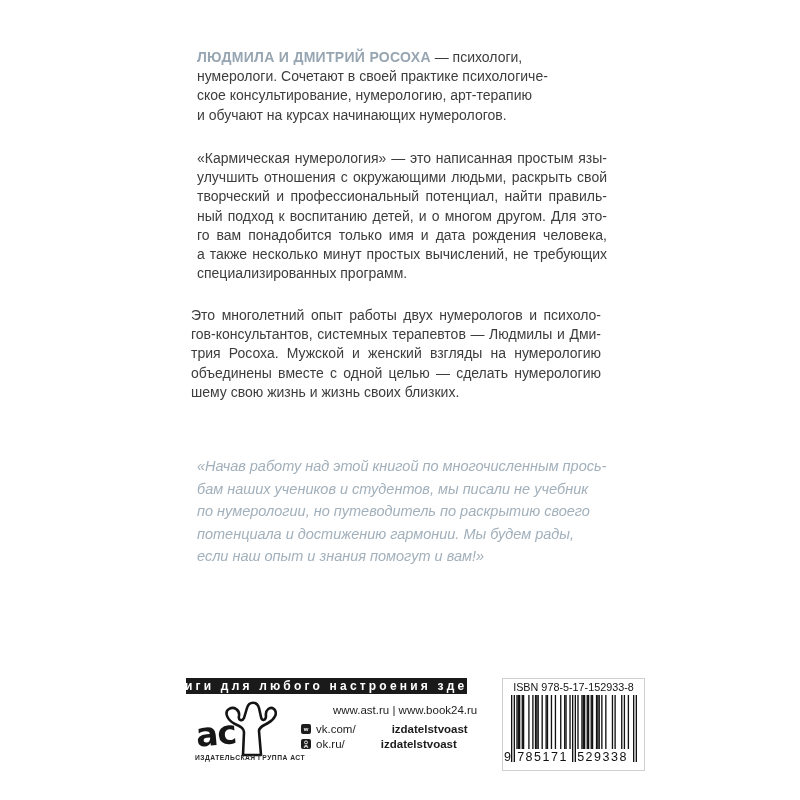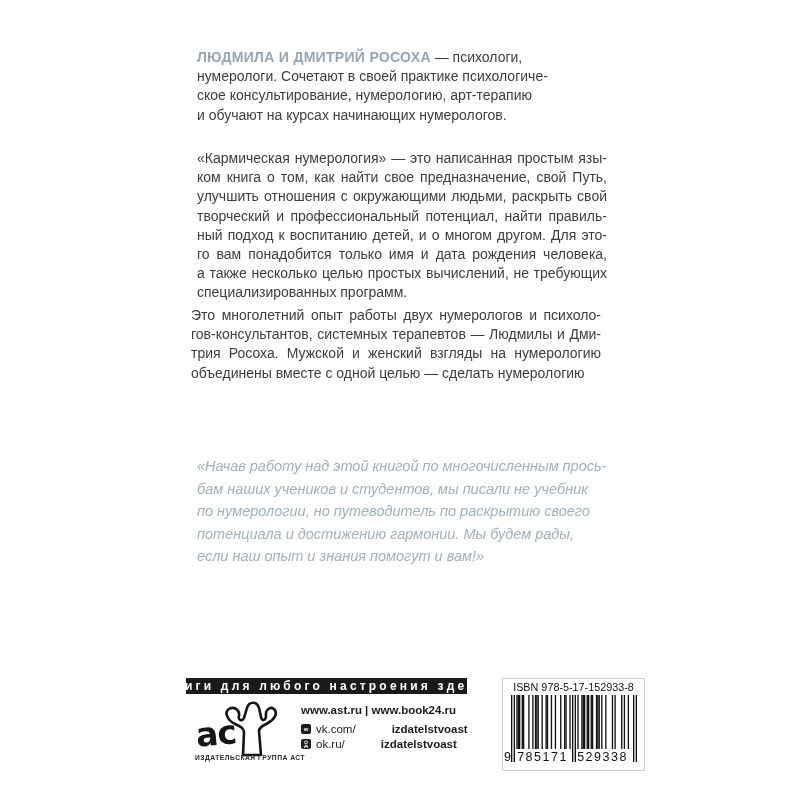--- a/index.html
+++ b/index.html
@@ -26,21 +26,21 @@
   .logo-letters{
     position:absolute;left:196px;top:714px;font-size:33px;font-weight:800;color:#161616;
     font-family:"DejaVu Sans",sans-serif;transform:rotate(-5deg);letter-spacing:-1px;
   }
   .logo-figure{position:absolute;left:221px;top:698px;}
   .tagline{
     position:absolute;left:195px;top:754px;width:115px;font-size:6.7px;font-weight:600;
     color:#2a2a2a;letter-spacing:.5px;white-space:nowrap;
   }
   .links{position:absolute;left:301px;top:704px;font-size:11.5px;color:#1c1c1c;}
-  .links .sites{font-weight:700;margin-bottom:7px;}
+  .links .sites{font-weight:400;margin-bottom:7px;margin-left:32px;}
   .links .row{display:flex;align-items:center;margin-bottom:3px;}
   .links .row .sicon{width:10px;height:10px;margin-right:5px;flex:0 0 auto;}
   .links .bold{font-weight:700;padding-left:36px;}
   .barcode-box{
     position:absolute;left:502px;top:678px;width:143px;height:93px;background:#fff;
     border:1px solid #cfcfcf;box-sizing:border-box;
   }
   .isbn-label{
     position:absolute;left:0;top:2px;width:100%;text-align:center;
     font-size:10.8px;color:#141414;white-space:nowrap;
@@ -60,34 +60,34 @@
     <div class="line"><span class="authors-name">ЛЮДМИЛА И ДМИТРИЙ РОСОХА</span><span> — психологи,</span></div>
     <div>
         <div class="line">нумерологи. Сочетают в своей практике психологиче-</div>
         <div class="line">ское консультирование, нумерологию, арт-терапию</div>
         <div class="line">и обучают на курсах начинающих нумерологов.</div>
       </div>
   </div>
 
   <div class="par p2 justify">
       <div class="line">«Кармическая нумерология» — это написанная простым язы-</div>
-      <div class="line">ком книга о том, как найти свое предназначение, свой Путь,</div>
       <div class="line">улучшить отношения с окружающими людьми, раскрыть свой</div>
       <div class="line">творческий и профессиональный потенциал, найти правиль-</div>
       <div class="line">ный подход к воспитанию детей, и о многом другом. Для это-</div>
       <div class="line">го вам понадобится только имя и дата рождения человека,</div>
-      <div class="line">а также несколько целью простых вычислений, не требующих</div>
+      <div class="line">а также несколько минут простых вычислений, не требующих</div>
       <div class="line">специализированных программ.</div>
     </div>
 
   <div class="par p3 justify">
       <div class="line">Это многолетний опыт работы двух нумерологов и психоло-</div>
       <div class="line">гов-консультантов, системных терапевтов — Людмилы и Дми-</div>
       <div class="line">трия Росоха. Мужской и женский взгляды  на нумерологию</div>
       <div class="line">объединены вместе с одной целью — сделать нумерологию</div>
+      <div class="line">шему свою жизнь и жизнь своих близких.</div>
     </div>
 
   <div class="par quote">
       <div class="line">«Начав работу над этой книгой по многочисленным прось-</div>
       <div class="line">бам наших учеников и студентов, мы писали не учебник</div>
       <div class="line">по нумерологии, но путеводитель по раскрытию своего</div>
       <div class="line">потенциала и достижению гармонии. Мы будем рады,</div>
       <div class="line">если наш опыт и знания помогут и вам!»</div>
     </div>
 

